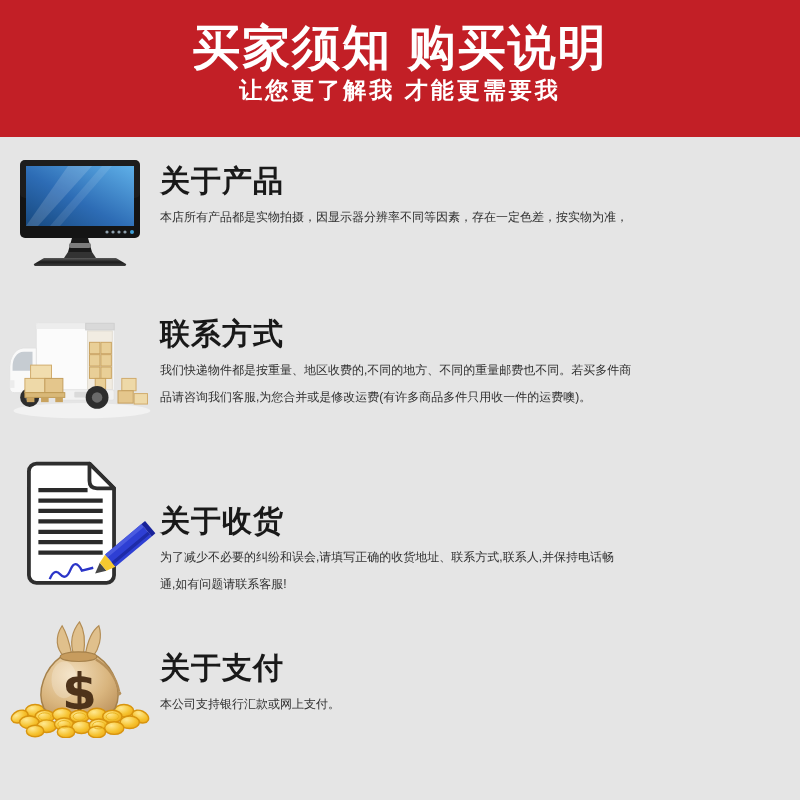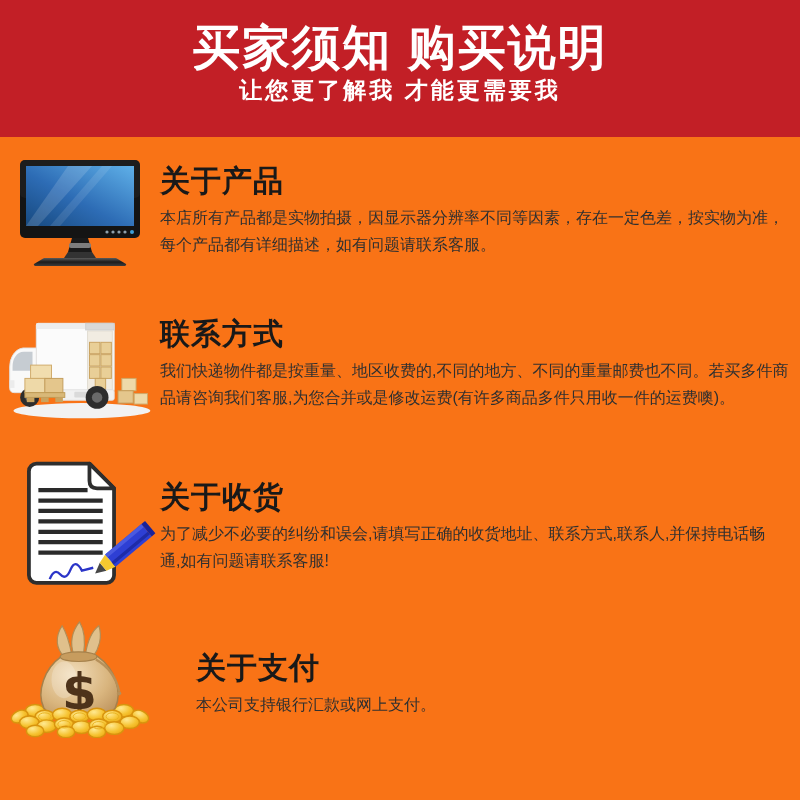--- a/index.html
+++ b/index.html
@@ -1,19 +1,19 @@
 <!DOCTYPE html>
 <html><head>
 <meta charset="utf-8">
 <style>
   * { margin:0; padding:0; box-sizing:border-box; }
   html,body { background:#ffffff; }
   body { font-family:"Liberation Sans","DejaVu Sans",sans-serif; }
   .page {
-    position:relative; width:800px; height:800px; background:#f97316;
+    position:relative; width:800px; height:800px; background:#e5e5e5;
     overflow:hidden; margin:0 auto;
   }
   
   .banner {
     position:absolute; top:0; left:0; width:800px; height:137px;
     background:#c21f26; text-align:center; color:#ffffff;
   }
   .banner h1 {
     padding-top:21px; font-size:48px; line-height:54px; font-weight:bold;
     letter-spacing:2px; white-space:nowrap;
@@ -26,33 +26,33 @@
   .section { position:absolute; left:0; width:800px; display:flex; }
   .icon-cell {
     width:160px; flex:0 0 160px; display:flex; justify-content:center;
     align-items:flex-start;
   }
   .text-cell { flex:1; padding-right:24px; }
   .sec-title {
     font-size:30px; line-height:37px; font-weight:bold; color:#191919;
     letter-spacing:1px;
   }
-  .sec-body { margin-top:5px; font-size:16px; line-height:27px; color:#303030; }
+  .sec-body { margin-top:5px; font-size:12px; line-height:27px; color:#303030; }
   .sec-body .line { display:block; white-space:nowrap; }
   #sec-product  { top:150px; }
   #sec-product  .text-cell { padding-top:12px; }
   #sec-product  .icon-cell { padding-top:8px; }
   #sec-shipping { top:300px; }
   #sec-shipping .text-cell { padding-top:15px; }
   #sec-shipping .icon-cell { padding-top:10px; }
-  #sec-receipt  { top:452px; }
+  #sec-receipt  { top:452px;align-items:flex-end; }
   #sec-receipt  .text-cell { padding-top:26px; }
   #sec-receipt  .icon-cell { padding-top:6px; }
   #sec-payment  { top:605px; }
-  #sec-payment  .text-cell { padding-top:44px;margin-left:36px; }
+  #sec-payment  .text-cell { padding-top:44px; }
   #sec-payment  .icon-cell { padding-top:7px; }
 </style>
 </head>
 <body>
 
 <div class="page">
 
   <div class="banner">
     <h1>买家须知 购买说明</h1>
     <div class="sub">让您更了解我 才能更需要我</div>
@@ -88,21 +88,20 @@
         <polygon points="66,80 82,80 86,94 62,94" fill="#1a1a1a"></polygon>
         <rect x="63" y="85" width="22" height="5" rx="2" fill="#7d7d7d"></rect>
         <polygon points="62,94 86,94 90,100 58,100" fill="#333333"></polygon>
         <path d="M38,100 L110,100 L120,106 Q121,108 117,108 L31,108 Q27,108 28,106 Z" fill="url(#mn-base)"></path>
       </svg>
     </div>
     <div class="text-cell">
       <div class="sec-title">关于产品</div>
       <div class="sec-body">
         <span class="line">本店所有产品都是实物拍摄，因显示器分辨率不同等因素，存在一定色差，按实物为准，</span>
-        <span class="line">每个产品都有详细描述，如有问题请联系客服。</span>
       </div>
     </div>
   </div>
 
   <div class="section" id="sec-shipping">
     <div class="icon-cell">
       <svg width="152" height="114" viewBox="0 0 160 120" aria-hidden="true">
         <ellipse cx="82" cy="106" rx="72" ry="8" fill="#f2f2f2"></ellipse>
         <rect x="34" y="14" width="82" height="72" rx="2" fill="#fbfbfb" stroke="#e3e3e3"></rect>
         <rect x="34" y="14" width="82" height="6" fill="#ededed"></rect>

